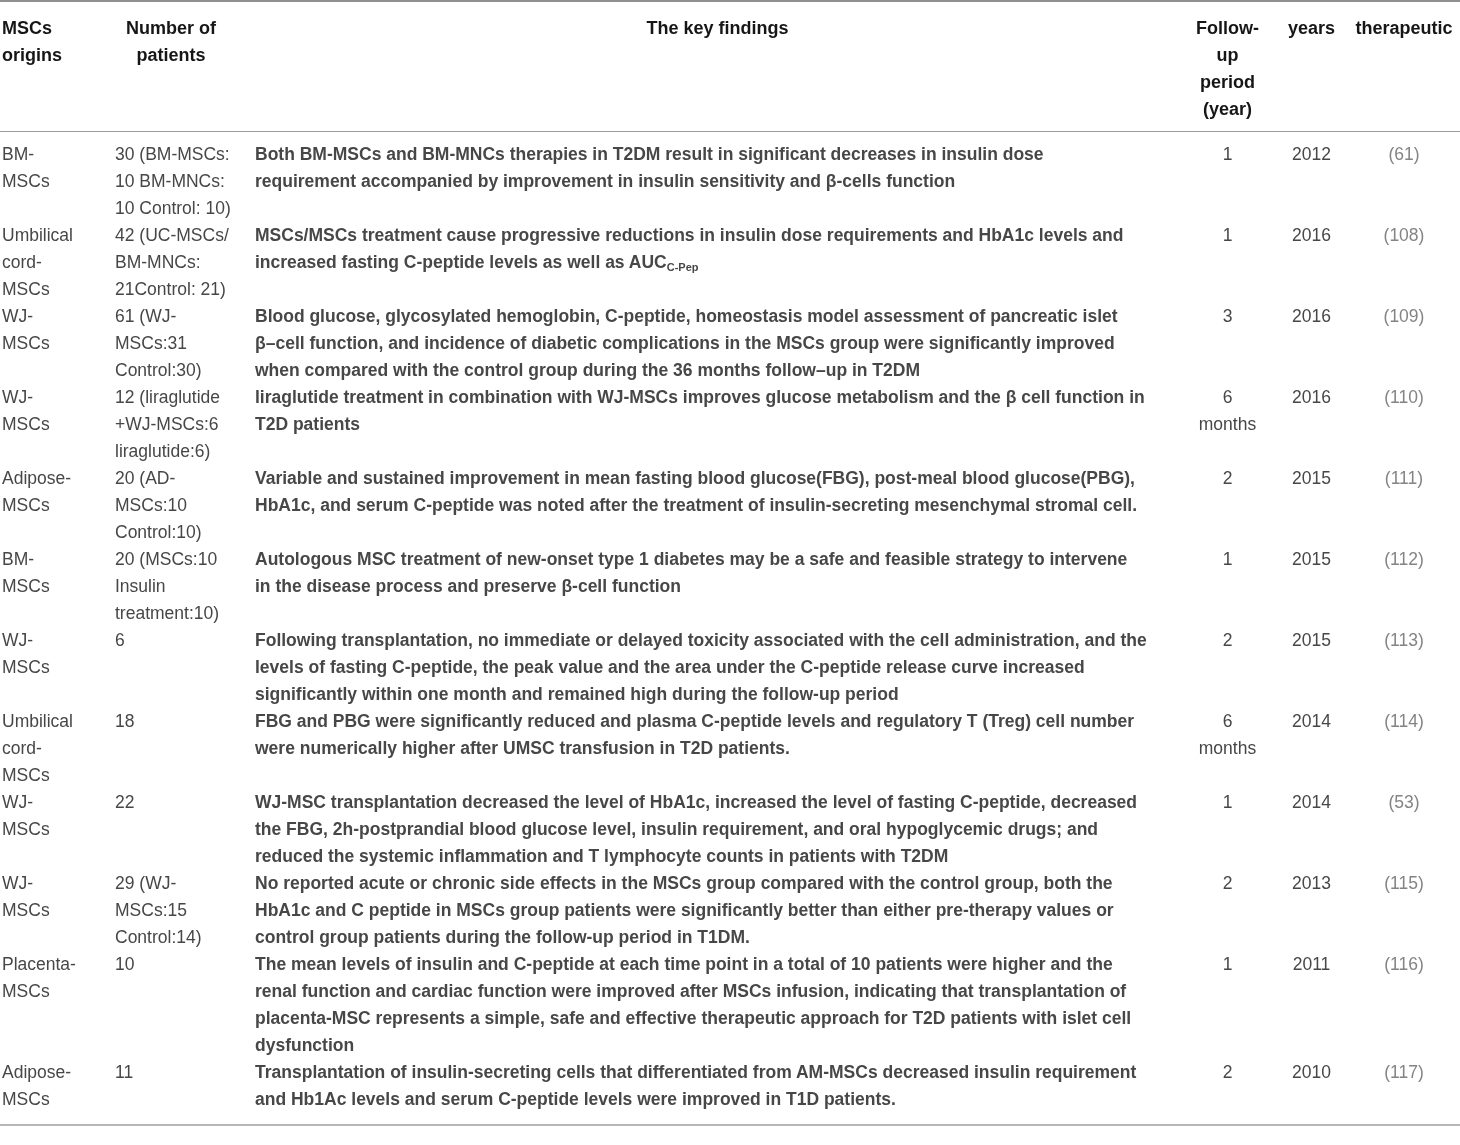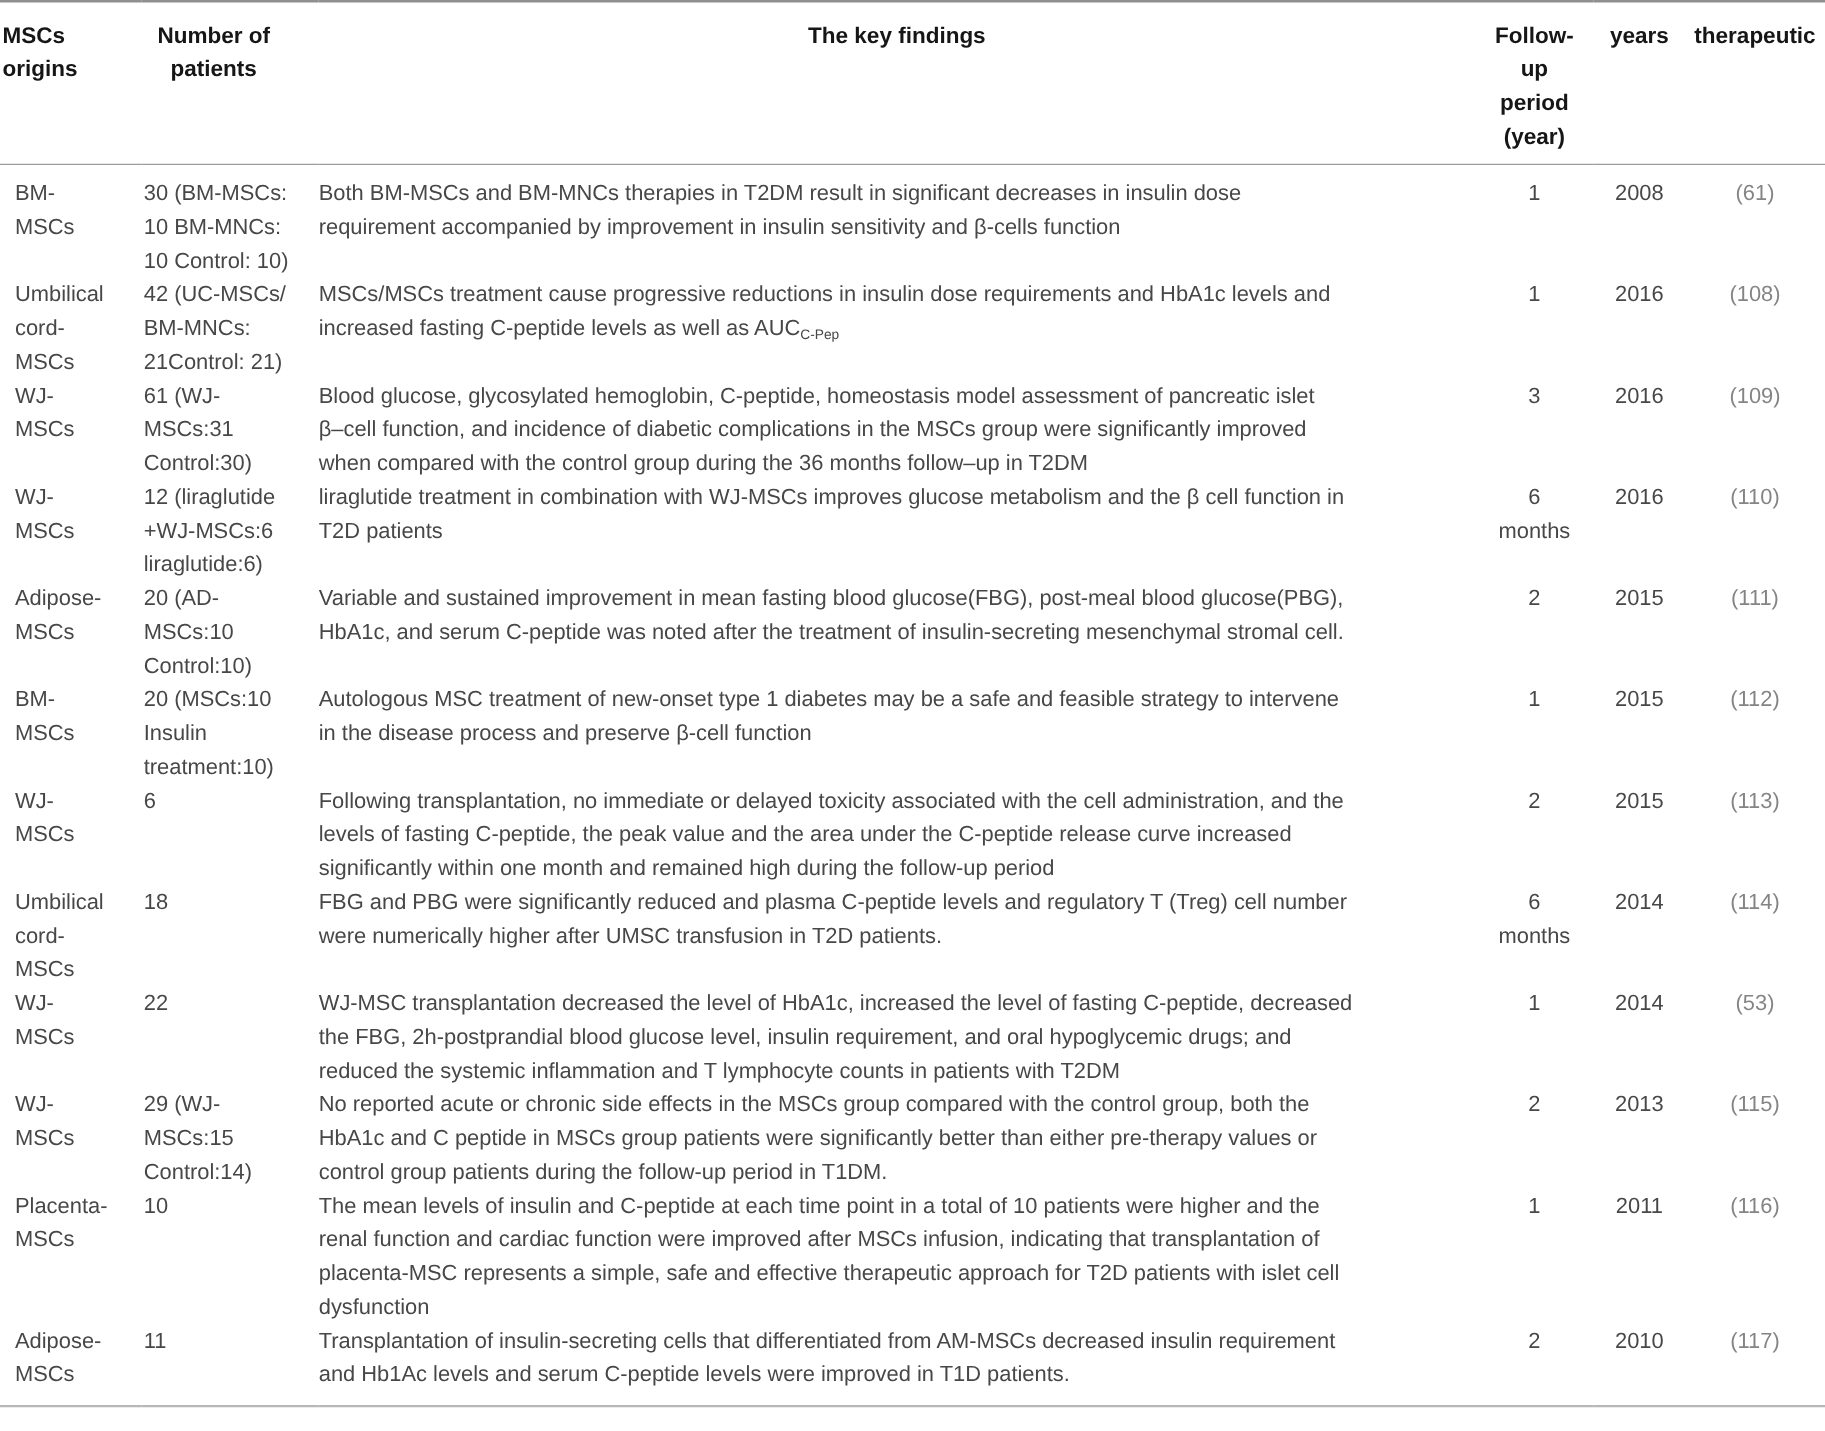--- a/index.html
+++ b/index.html
@@ -45,23 +45,23 @@
   tbody td {
     font-size: 17.5px;
     line-height: 27px;
     color: #474747;
     vertical-align: top;
     padding: 0;
   }
   tbody tr.first-row td { padding-top: 9px; }
   tbody tr.last-row  td { padding-bottom: 11px; }
 
-  td.cell-origin   { white-space: pre-line; padding-left: 12px; }
+  td.cell-origin   { white-space: pre-line; padding-left: 2px; }
   td.cell-patients { white-space: pre-line; padding-left: 2px; }
-  td.cell-findings { white-space: pre-line; padding-right: 4px; }
+  td.cell-findings { white-space: pre-line; padding-right: 4px; font-weight: bold; }
   td.cell-followup { text-align: center; white-space: pre-line; }
   td.cell-year     { text-align: center; }
   td.cell-reference{ text-align: center; color: #848484; }
   td.cell-findings sub {
     font-size: 11px;
     line-height: 0;
     vertical-align: -3px;
   }
 </style>
 </head>
@@ -95,21 +95,21 @@
     <tbody>
         <tr class="first-row">
           <td class="cell-origin">BM-
 MSCs</td>
           <td class="cell-patients">30 (BM-MSCs:
 10 BM-MNCs:
 10 Control: 10)</td>
           <td class="cell-findings">Both BM-MSCs and BM-MNCs therapies in T2DM result in significant decreases in insulin dose
 requirement accompanied by improvement in insulin sensitivity and β-cells function</td>
           <td class="cell-followup">1</td>
-          <td class="cell-year">2008</td>
+          <td class="cell-year">2012</td>
           <td class="cell-reference">(61)</td>
         </tr>
         <tr>
           <td class="cell-origin">Umbilical
 cord-
 MSCs</td>
           <td class="cell-patients">42 (UC-MSCs/
 BM-MNCs:
 21Control: 21)</td>
           <td class="cell-findings">MSCs/MSCs treatment cause progressive reductions in insulin dose requirements and HbA1c levels and

